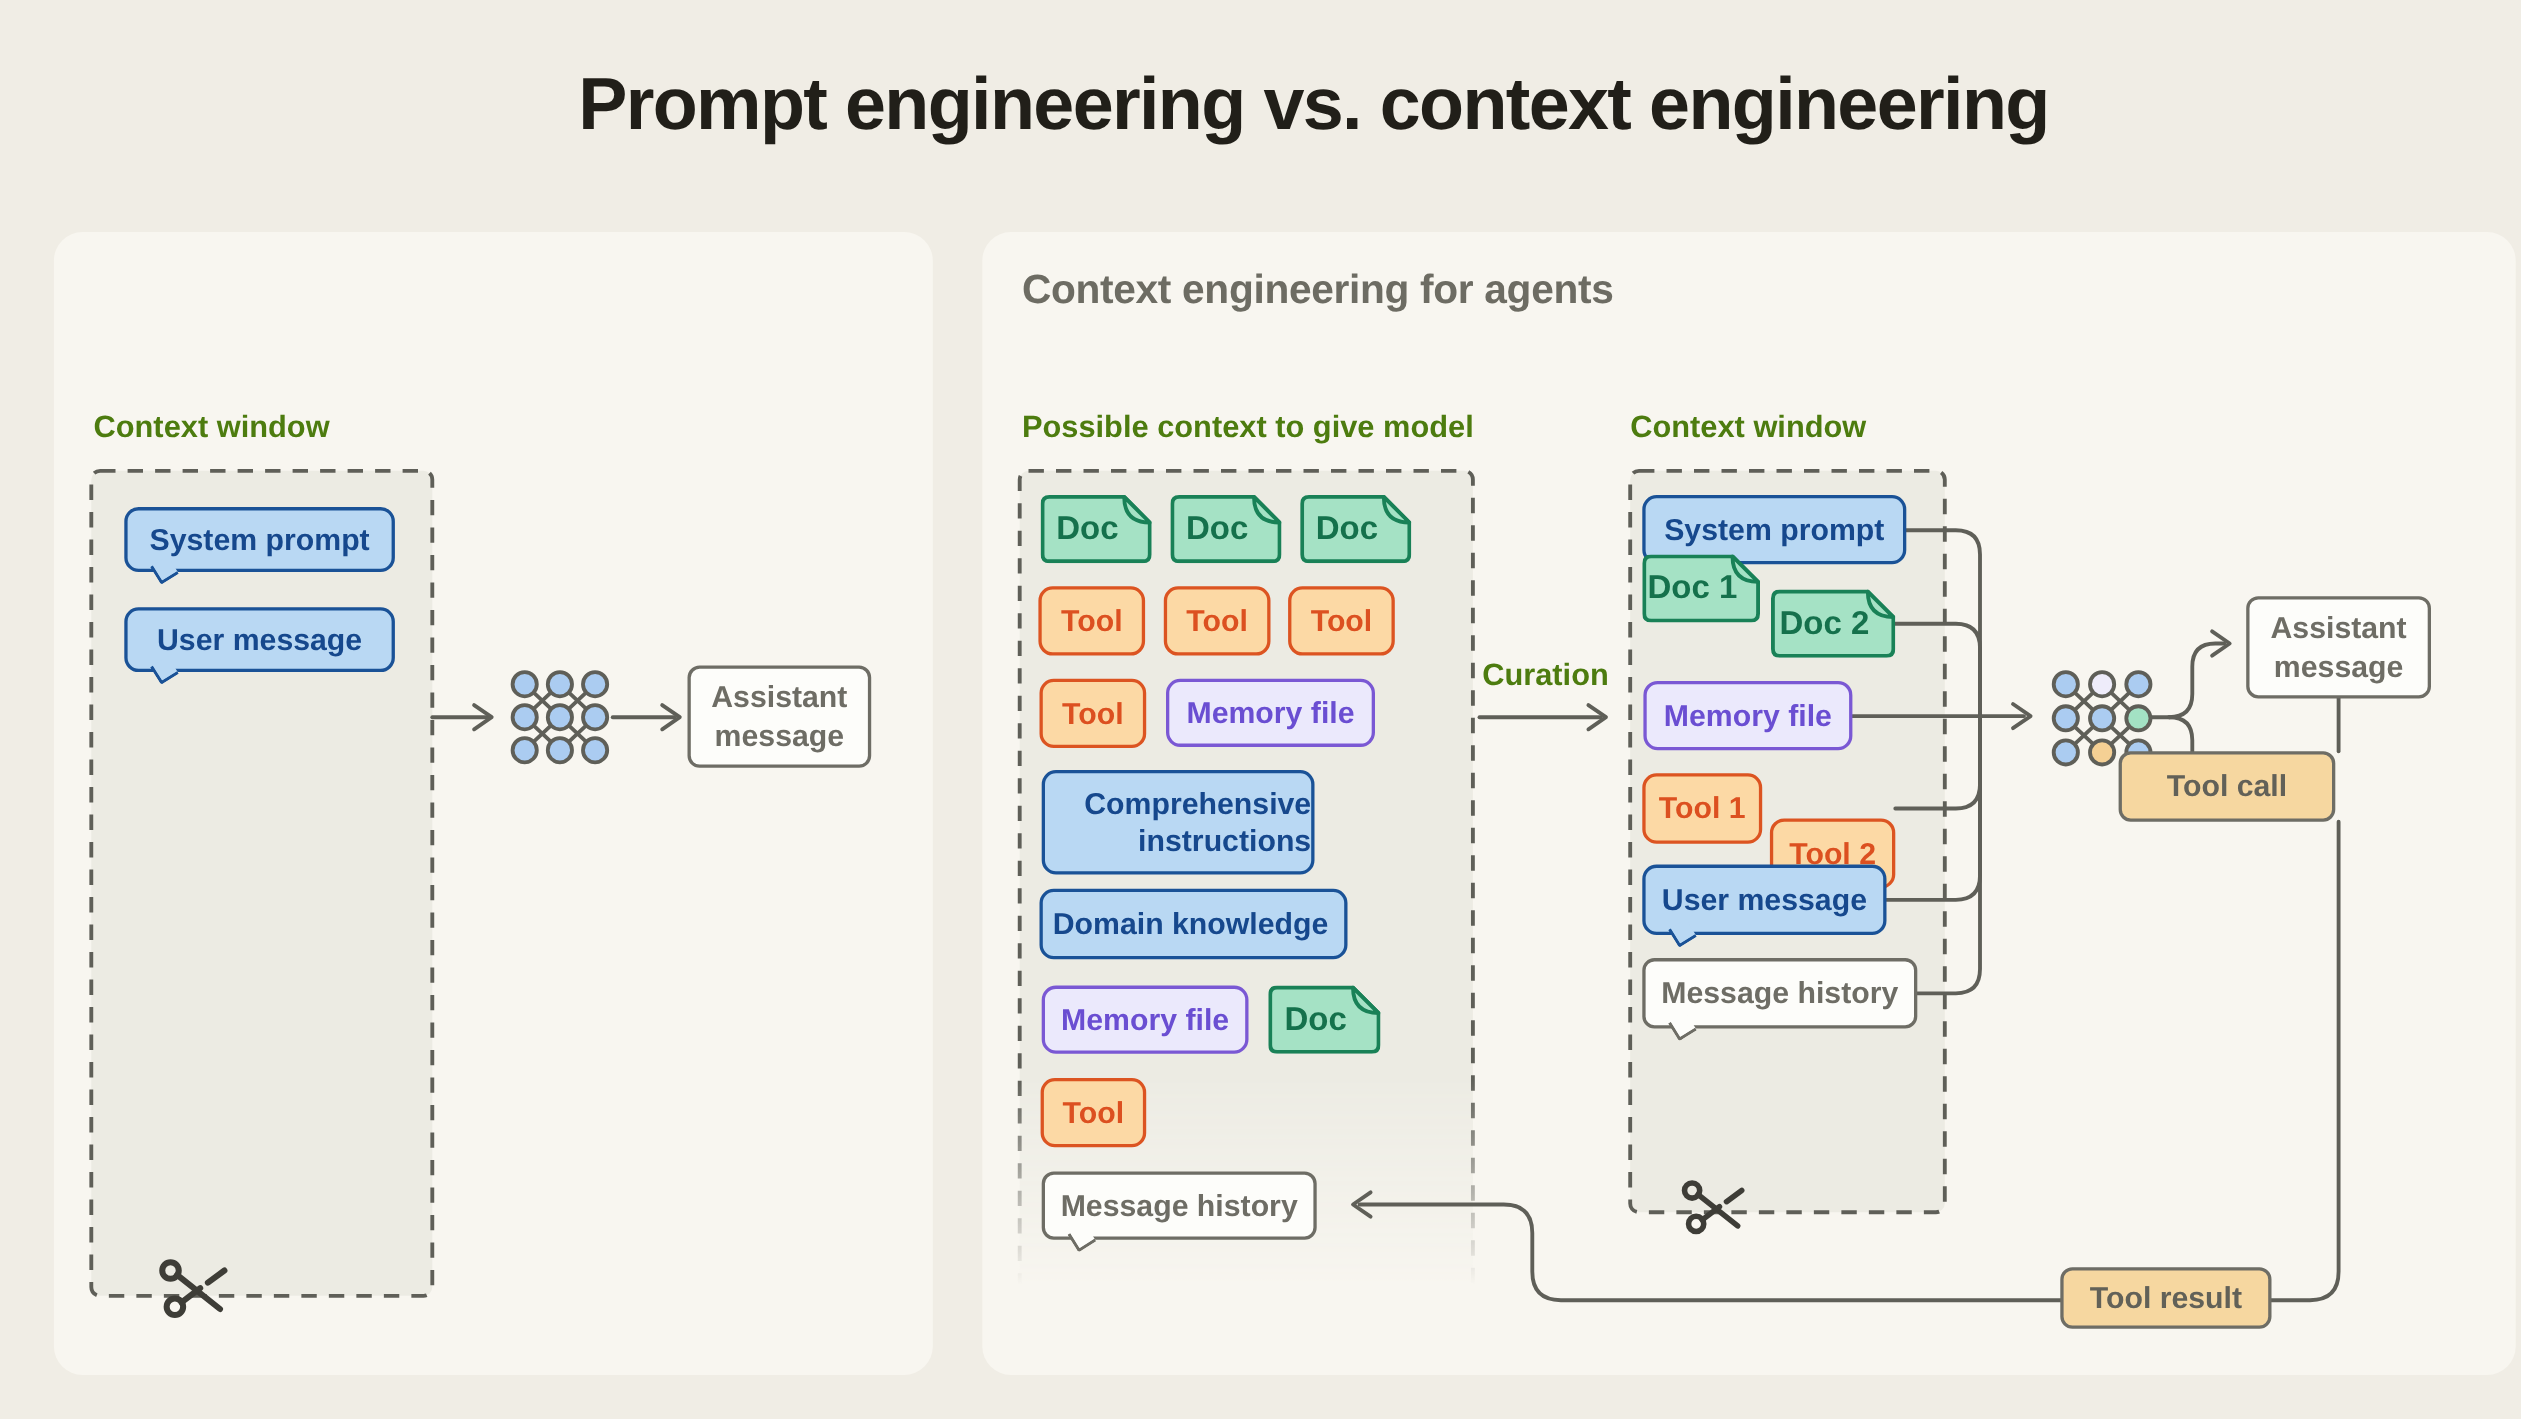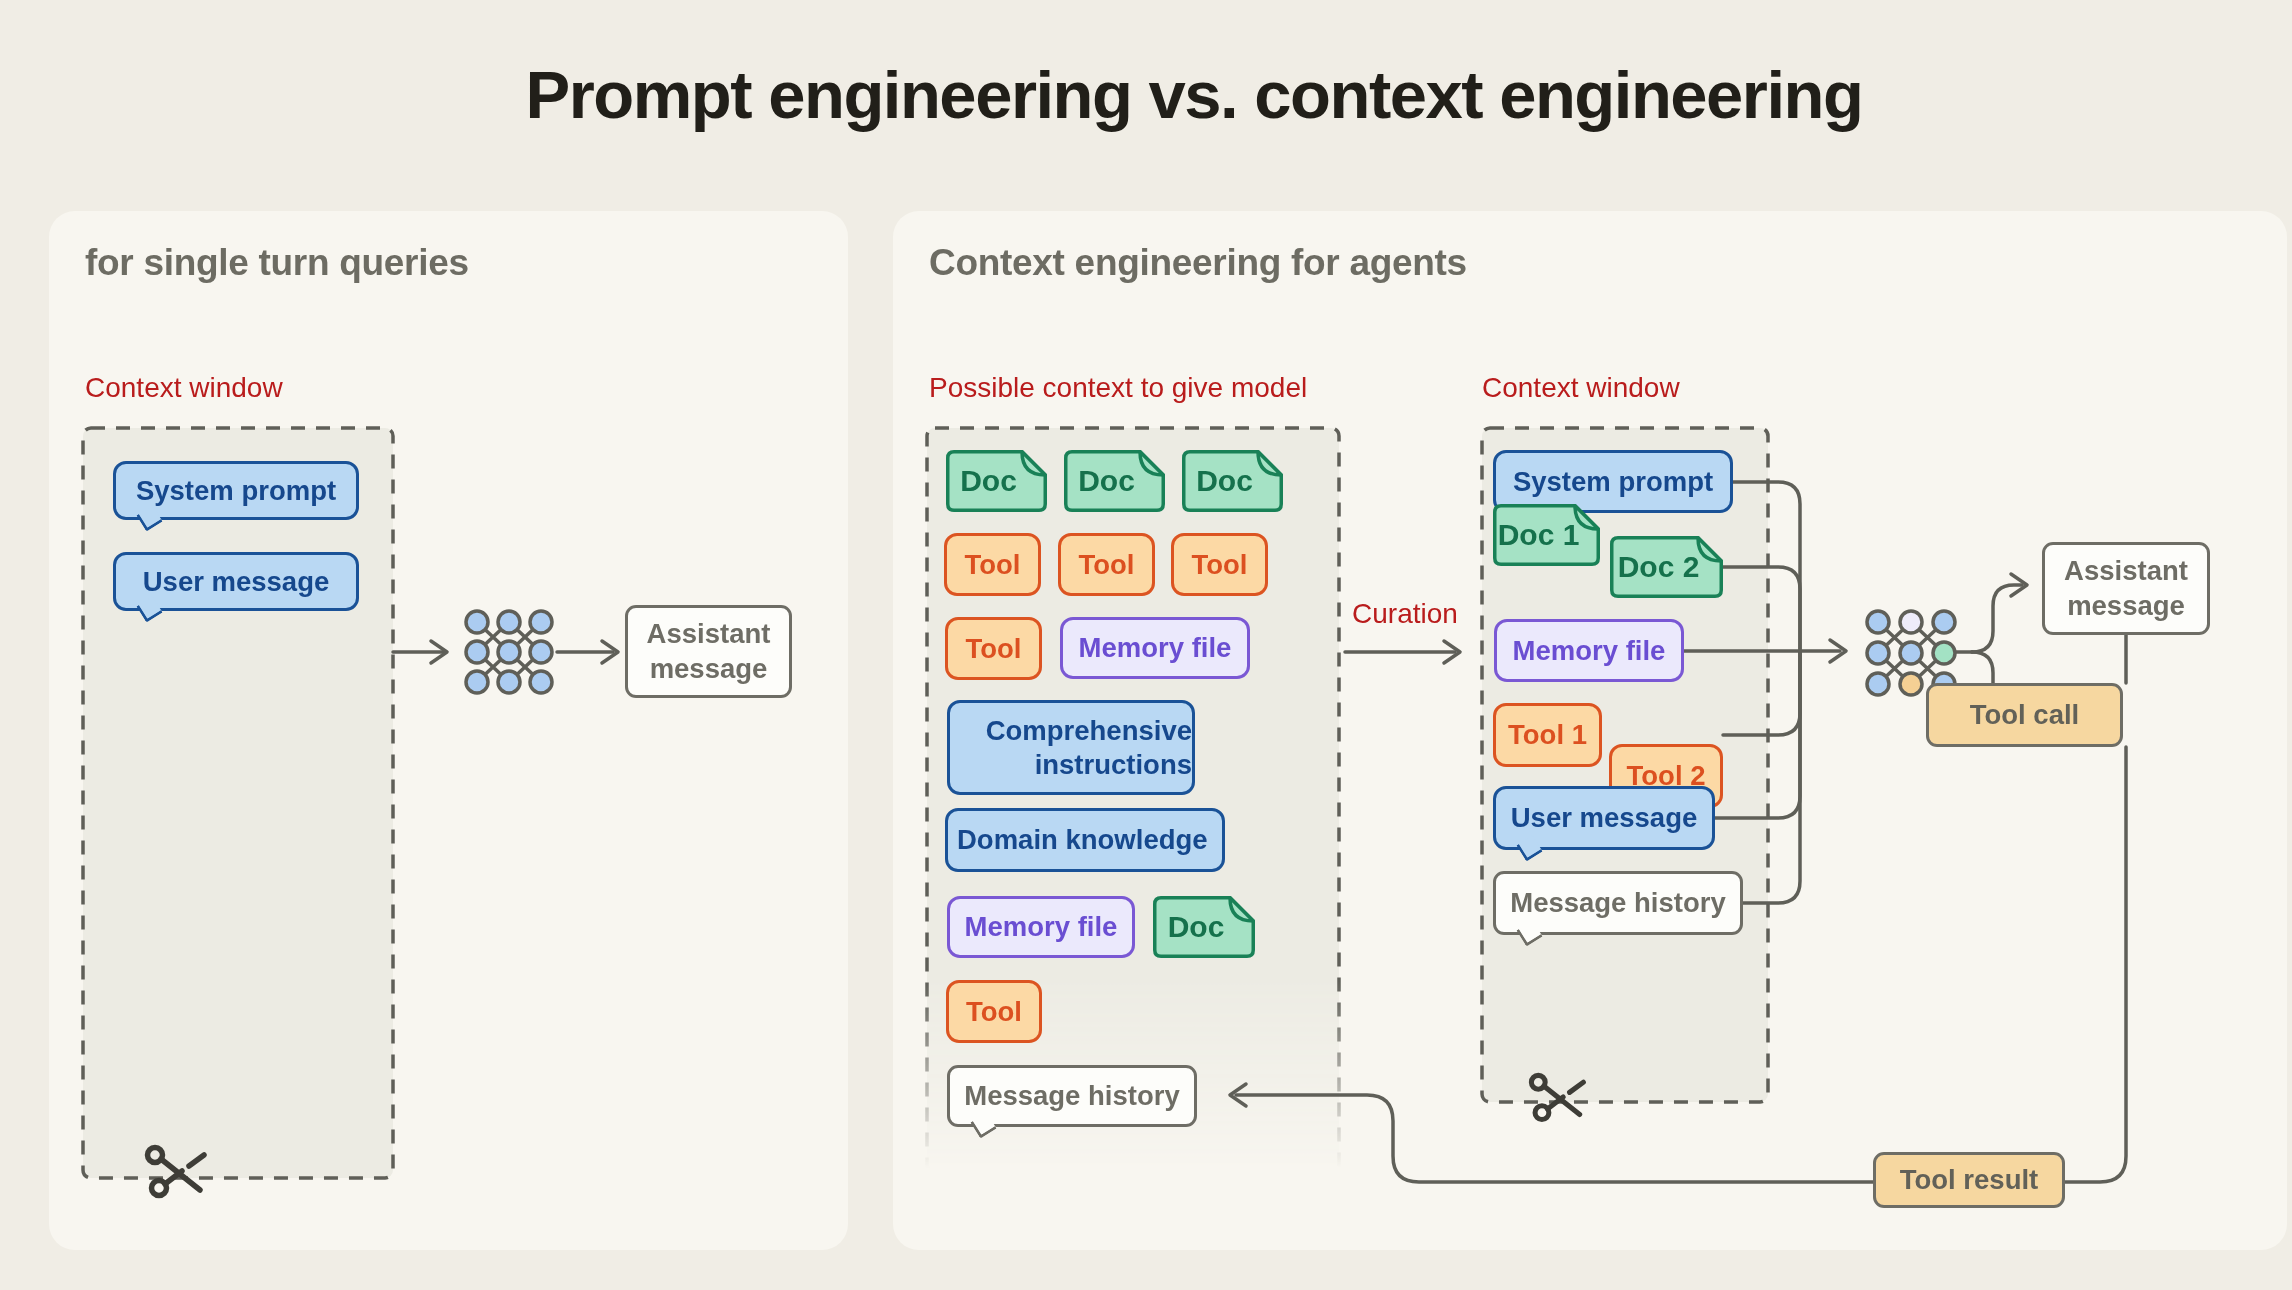--- a/index.html
+++ b/index.html
@@ -12,21 +12,21 @@
     position:absolute;top:56px;left:0;width:2292px;text-align:center;
     font-size:67px;font-weight:700;letter-spacing:-1.5px;color:#211f19;padding-left:48px;
   }
   .card{position:absolute;background:#f8f6f0;border-radius:26px;z-index:0}
   #left-card{left:49px;top:211px;width:799px;height:1039px}
   #right-card{left:893px;top:211px;width:1394px;height:1039px}
   .h2{
     position:absolute;font-size:37px;font-weight:700;color:#6d6c63;
     line-height:1.26;letter-spacing:-0.3px;z-index:3;
   }
-  .lbl{position:absolute;font-size:28px;font-weight:400;color:#b91c1c;z-index:3}
+  .lbl{position:absolute;font-size:28px;font-weight:700;color:#4d7c0f;z-index:3}
   svg.overlay{position:absolute;left:0;top:0;z-index:2}
   .item{
     position:absolute;box-sizing:border-box;display:flex;align-items:center;justify-content:center;
     font-size:27.5px;font-weight:700;border-radius:13px;border:3.5px solid;z-index:3;text-align:center;
   }
   .blue{background:#b9d8f3;border-color:#1a5297;color:#16488d}
   .blueL{justify-content:flex-start;padding-left:9px;text-align:right;line-height:1.22}
   .orange{background:#fcd9a5;border-color:#dc5421;color:#dc5020}
   .purple{background:#ebe9fc;border-color:#7a58d4;color:#6a4ed2}
   .white{background:#fdfdfa;border-color:#6e6d65;color:#6e6d65}
@@ -46,21 +46,20 @@
 </style>
 </head>
 <body>
 
 <div class="card" id="left-card"></div>
 <div class="card" id="right-card"></div>
 
 <div class="title">Prompt engineering vs. context engineering</div>
 
 <div class="h2" style="left:85px;top:240px">
-  <div>for single turn queries</div>
 </div>
 <div class="lbl" style="left:85px;top:372px">Context window</div>
 
 <div class="h2" style="left:929px;top:240px">Context engineering for agents</div>
 <div class="lbl" style="left:929px;top:372px">Possible context to give model</div>
 <div class="lbl" style="left:1482px;top:372px">Context window</div>
 <div class="lbl" style="left:1345px;top:598px;width:120px;text-align:center">Curation</div>
 
 <svg class="overlay" width="2292" height="1290" viewBox="0 0 2292 1290">
   <defs>

